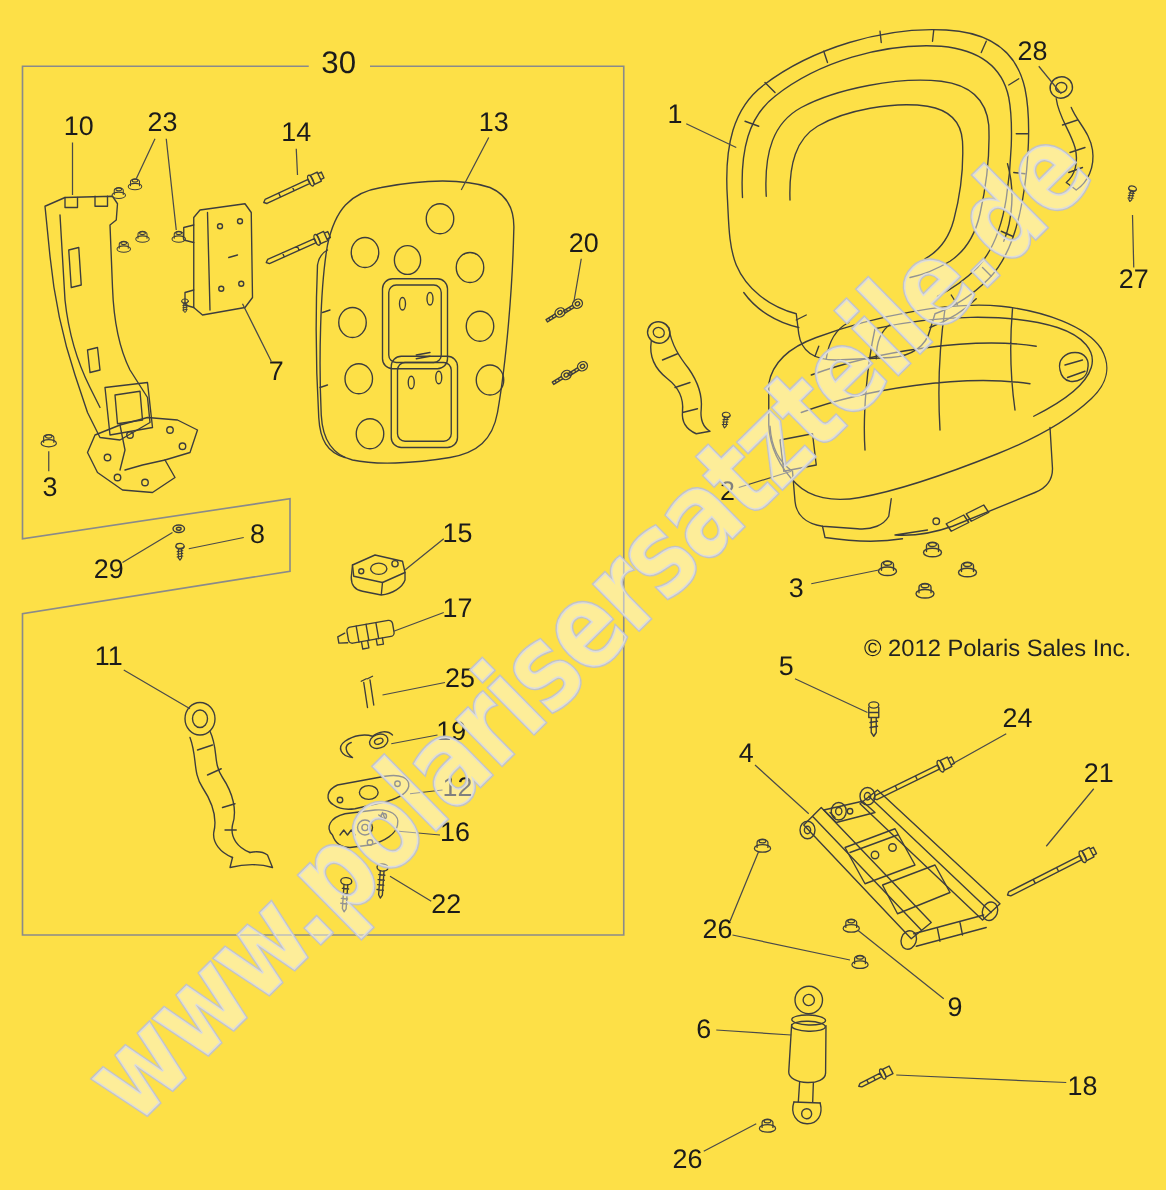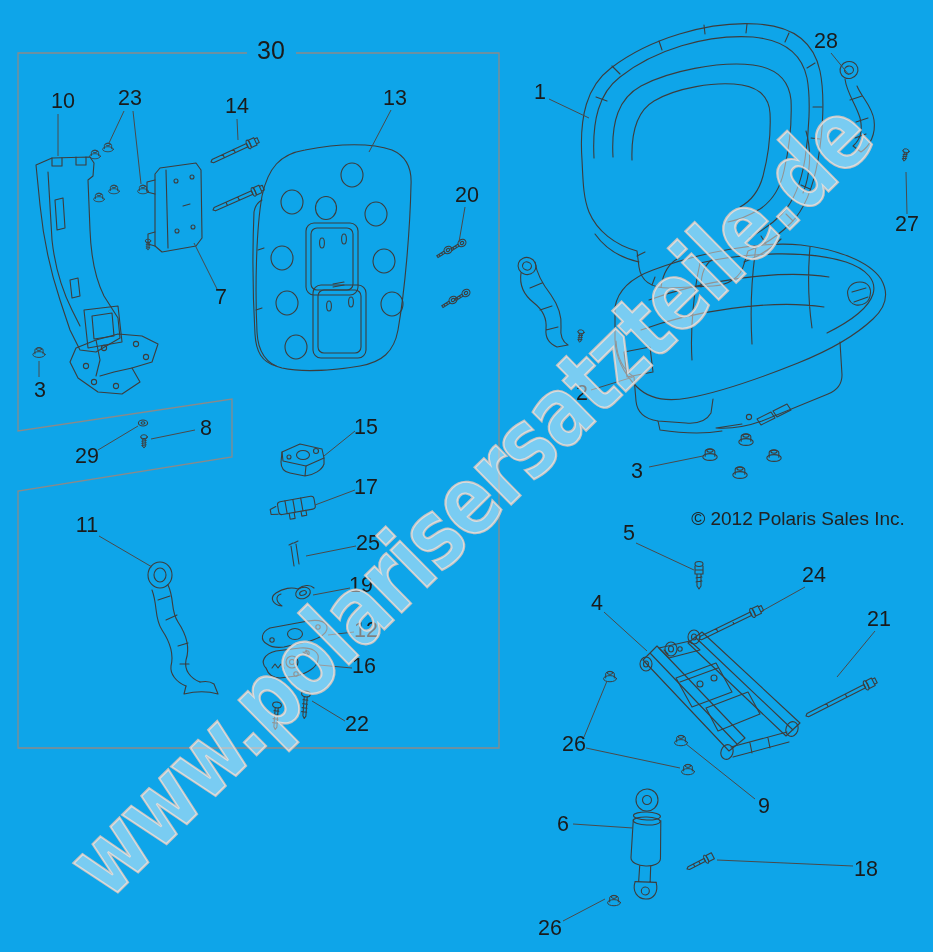--- a/index.html
+++ b/index.html
@@ -1,16 +1,16 @@
 <!DOCTYPE html>
 <html><head>
 <meta charset="utf-8">
 <style>
   html,body{margin:0;padding:0;background:#ffffff;}
-  .stage{position:relative;width:933px;height:952px;background:#0ea5e9;overflow:hidden;
+  .stage{position:relative;width:933px;height:952px;background:#fde047;overflow:hidden;
          font-family:"Liberation Sans",sans-serif;}
   svg{position:absolute;left:0;top:0;}
   .part{stroke:#3d3d3d;stroke-width:1.1;fill:none;stroke-linecap:round;stroke-linejoin:round;}
   .boxline{stroke:#8a8a8a;stroke-width:1.3;fill:none;}
   .leader{stroke:#4a4a4a;stroke-width:1;fill:none;}
   .lbl{font-family:"Liberation Sans",sans-serif;font-size:21.5px;fill:#1b1b1b;}
   .lbl-big{font-family:"Liberation Sans",sans-serif;font-size:25px;fill:#1b1b1b;}
   .copyright{font-family:"Liberation Sans",sans-serif;font-size:19px;fill:#222222;}
   .wm{font-family:"DejaVu Sans",sans-serif;font-weight:bold;letter-spacing:-2px;}
 </style>

